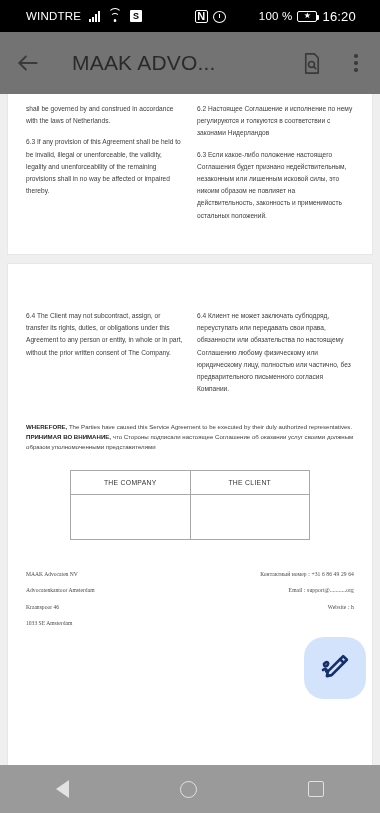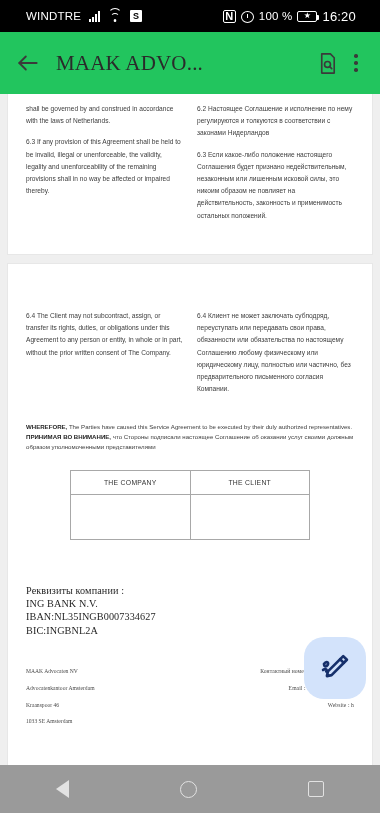--- a/index.html
+++ b/index.html
@@ -46,26 +46,26 @@
     content:""; position:absolute; inset:1px 0 0 0; border:1.5px solid #fff; border-radius:50%;
   }
   .alarm::after {
     content:""; position:absolute; left:6px; top:4px; width:1.4px; height:4px; background:#fff;
   }
   .batt { width: 20px; height: 11px; border: 1.4px solid #fff; border-radius: 2px; position: relative;
           display:flex; align-items:center; justify-content:center; }
   .batt::after { content:""; position:absolute; right:-3px; top:3px; width:2px; height:5px; background:#fff; border-radius:0 1px 1px 0;}
   .batt i { font-style: normal; font-size: 8px; color:#fff; line-height:1; }
   .clock { font-size: 13px; }
-  .pct { font-size: 11.5px; }
+  .pct { font-size: 11.5px; margin-left: 28px; }
 
   
   .toolbar {
-    height: 62px; background: #22c55e; display: flex; align-items: center;
-    padding: 0 14px; gap: 6px; font-family: Liberation Serif, serif;
+    height: 62px; background: #737373; display: flex; align-items: center;
+    padding: 0 14px; gap: 22px;
   }
   .tb-back { width: 28px; height: 28px; flex: 0 0 auto; display:flex; align-items:center; justify-content:center; }
   .tb-title {
     font-size: 21px; color: #2a2a2a; flex: 1 1 auto; white-space: nowrap;
     overflow: hidden; letter-spacing: .2px; padding-left: 8px;
   }
   .tb-icon { width: 26px; height: 26px; flex: 0 0 auto; display:flex; align-items:center; justify-content:center; }
   .tb-dots { width: 20px; height: 26px; flex:0 0 auto; display:flex; flex-direction:column; align-items:center; justify-content:center; gap:3.5px; }
   .tb-dots b { width:3.6px; height:3.6px; background:#3a3a3a; border-radius:50%; display:block; }
 
@@ -233,26 +233,20 @@
           <th>THE COMPANY</th>
           <th>THE CLIENT</th>
         </tr>
         <tr>
           <td></td>
           <td></td>
         </tr>
       </tbody>
         </table>
 
-      <div class="bank">
-        <div>Реквизиты компании :</div>
-        <div>ING BANK N.V.</div>
-        <div>IBAN:NL35INGB0007334627</div>
-        <div>BIC:INGBNL2A</div>
-      </div>
 
       <div class="footer">
         <div class="foot-col left">
           <div class="foot-line">MAAK Advocaten NV</div>
           <div class="foot-line">Advocatenkantoor Amsterdam</div>
           <div class="foot-line">Kraanspoor 46</div>
           <div class="foot-line">1033 SE Amsterdam</div>
         </div>
         <div class="foot-col right">
           <div class="foot-line">Контактный номер : +31 6 86 49 29 64</div>

